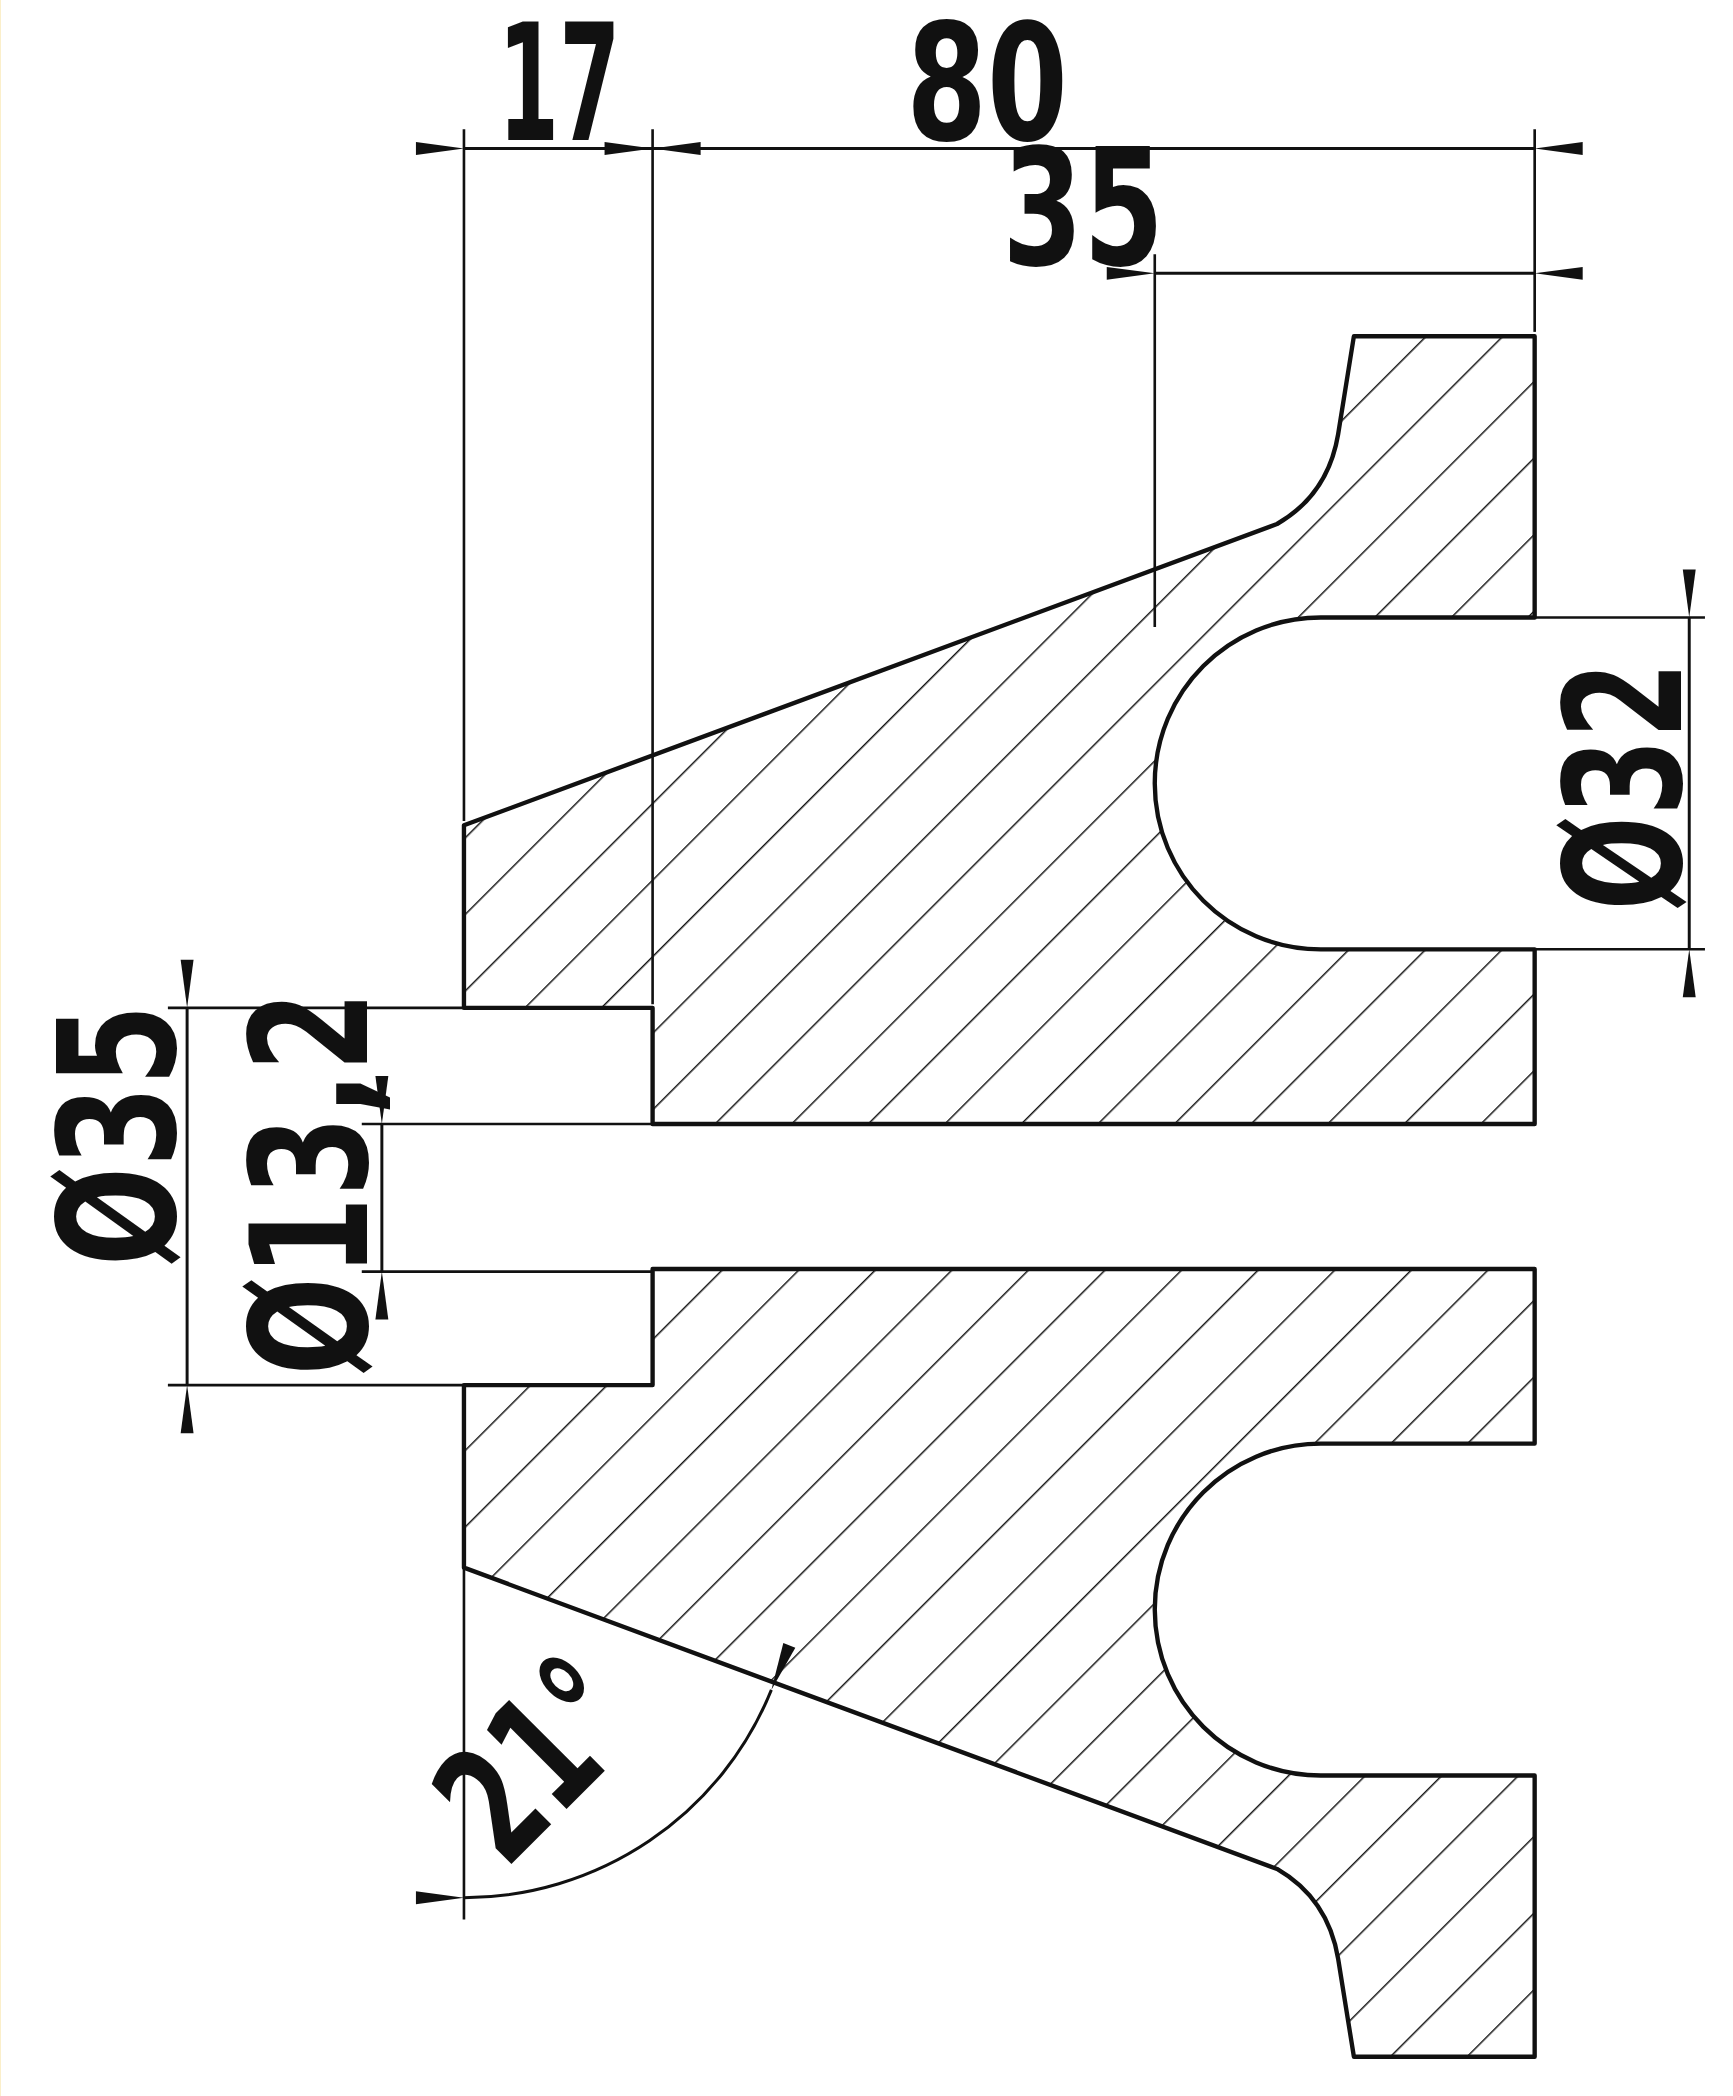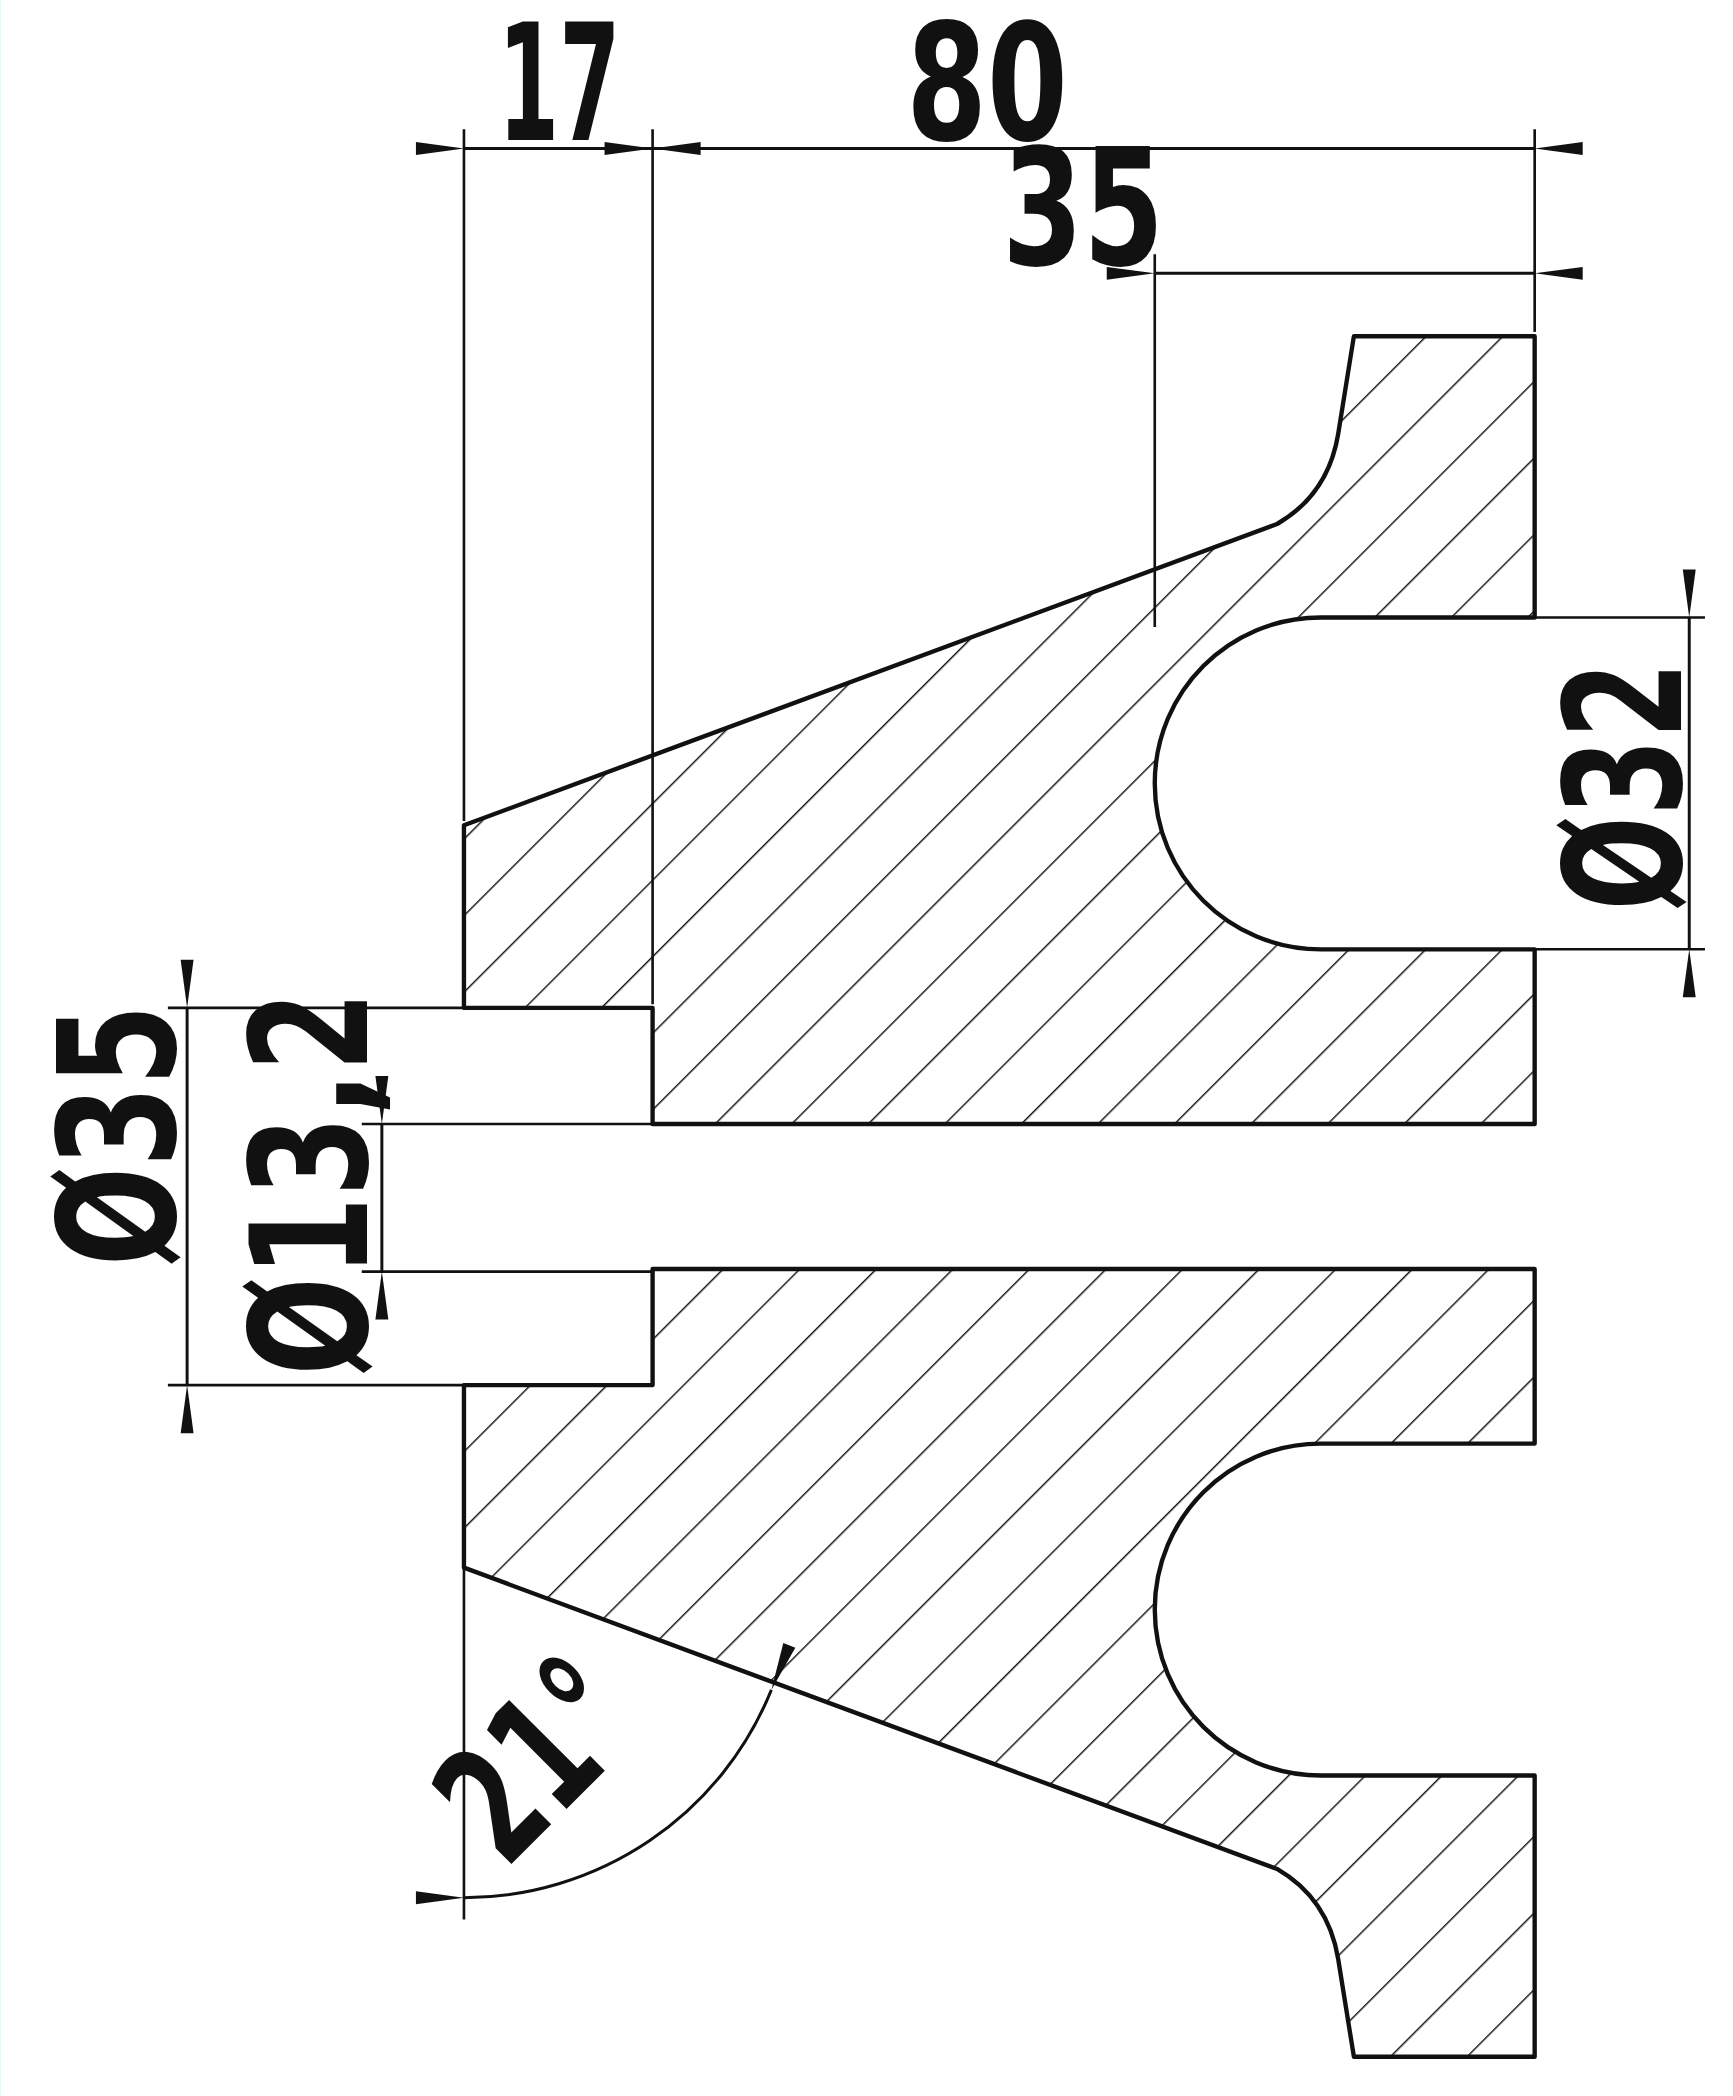--- a/index.html
+++ b/index.html
@@ -1,16 +1,16 @@
 <!DOCTYPE html>
 <html style="font-size:14px"><head>
 <meta charset="utf-8">
 <style>
   html,body{margin:0;padding:0;background:#ffffff;}
-  .page{position:relative;width:1734px;height:2096px;background:#86efac;overflow:hidden;}
+  .page{position:relative;width:1734px;height:2096px;background:#eab308;overflow:hidden;}
   svg{display:block;}
   text{font-family:"DejaVu Sans","Liberation Sans",sans-serif;font-weight:bold;fill:#111;}
   .dimtxt{font-size:185px;}
 </style>
 </head>
 <body>
 
 <div class="page">
 <svg width="1734" height="2096" viewBox="0 0 1985 2400">
 

